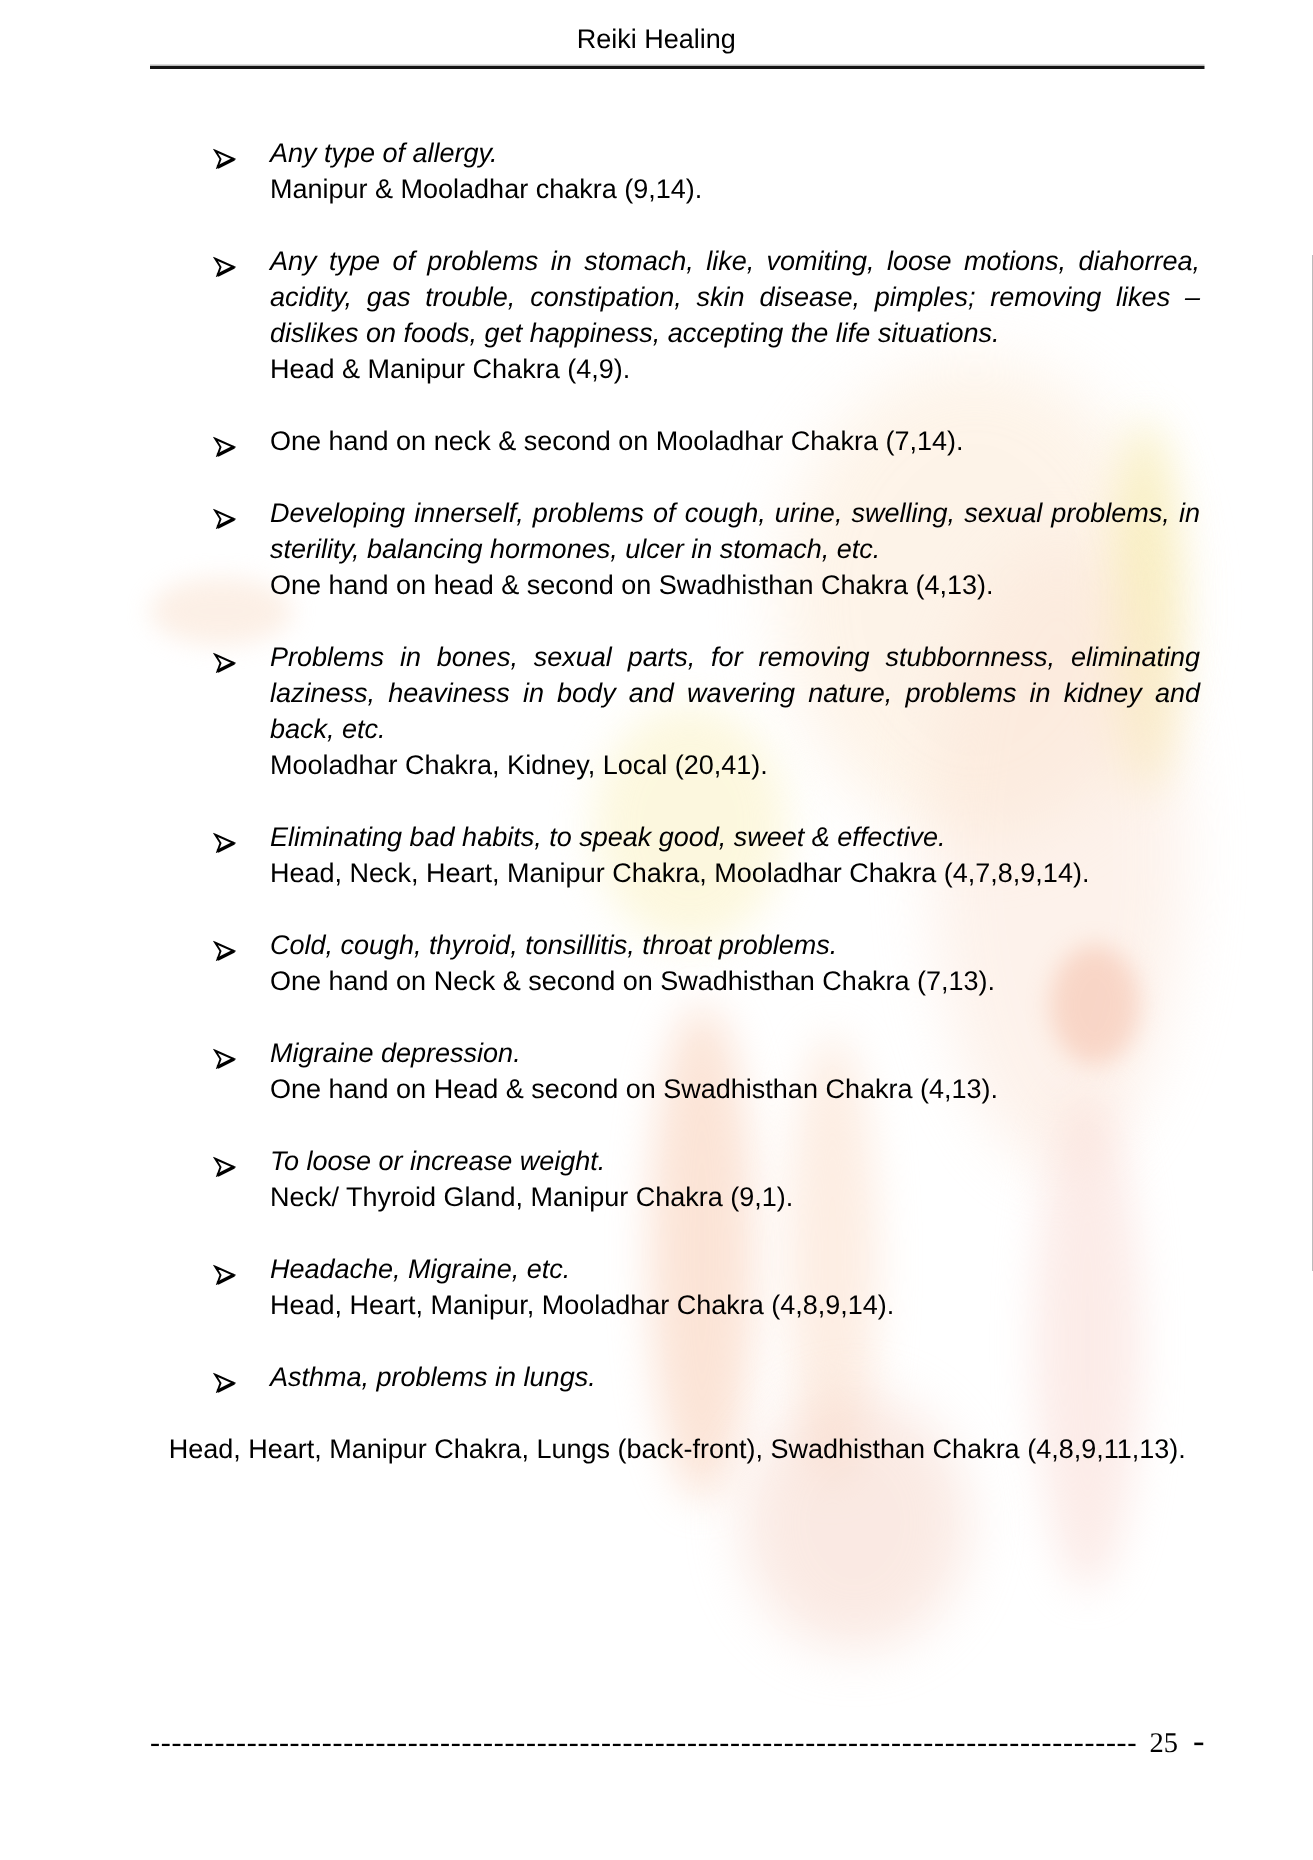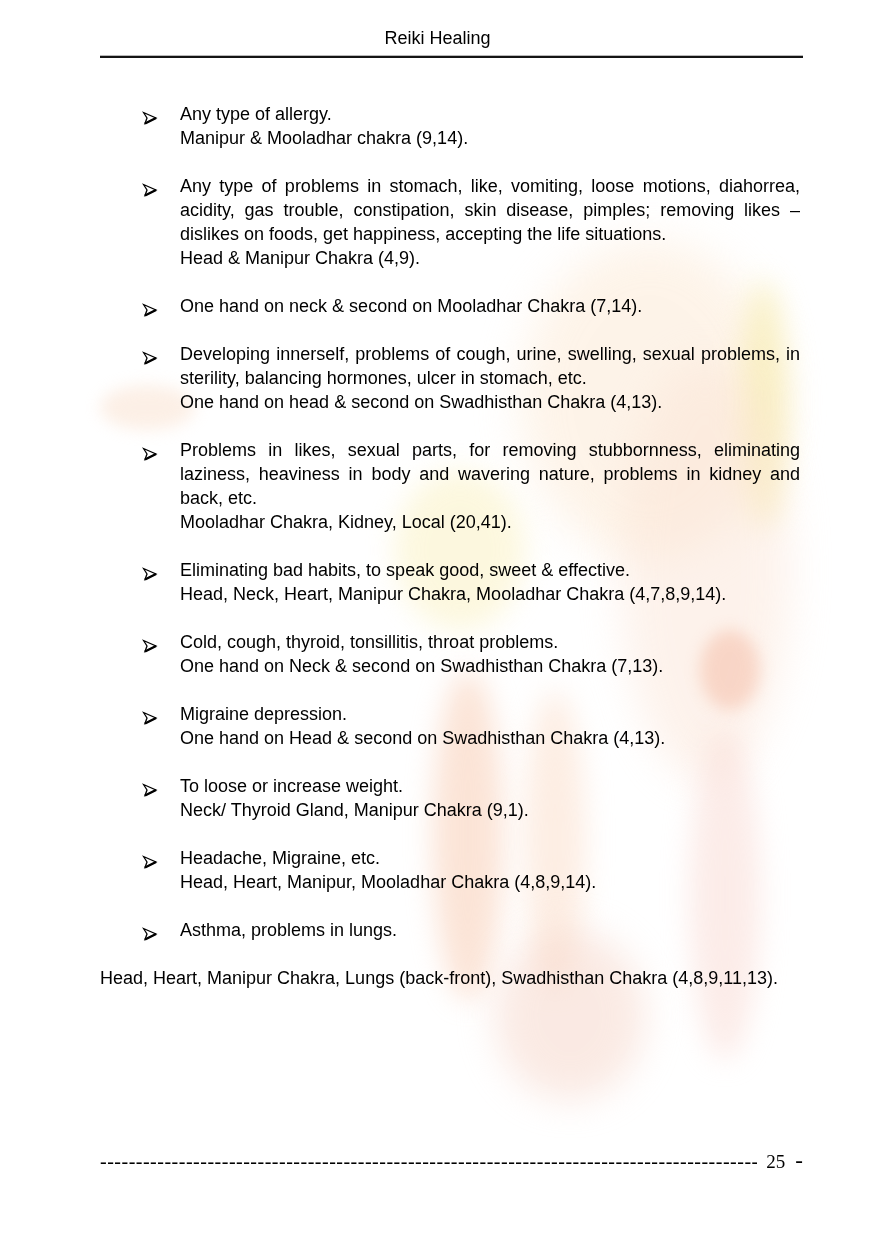--- a/index.html
+++ b/index.html
@@ -21,21 +21,21 @@
   .wm5{left:525px;top:690px;width:60px;height:300px;background:#fbdcc7;opacity:.5;}
   .wm6{left:690px;top:730px;width:70px;height:330px;background:#f9d9d2;opacity:.5;}
   .wm7{left:495px;top:930px;width:150px;height:170px;background:#f6d5c8;opacity:.5;filter:blur(18px);}
   .wm8{left:700px;top:630px;width:60px;height:80px;background:#f3b49b;opacity:.45;filter:blur(8px);}
   .wm9{left:100px;top:385px;width:95px;height:45px;background:#f9ddc8;opacity:.45;filter:blur(8px);}
   .wm10{left:620px;top:360px;width:170px;height:420px;background:#fbe3d4;opacity:.45;filter:blur(20px);}
 
   
   .header{position:relative;z-index:1;}
   .title{
-    margin:0;padding-top:26px;
+    margin:0;padding-top:14px;
     text-align:center;
     font-size:18px;line-height:24px;font-weight:400;
   }
   .rule{
     margin:5px 0 0 100px;
     width:703px;height:3px;
     background:linear-gradient(#b9b9b9 0,#b9b9b9 1px,#141414 1px,#141414 3px);
   }
 
   
@@ -44,23 +44,23 @@
     margin:44px 72px 0 100px;
     width:703px;
     font-size:18px;line-height:24px;
   }
   .item{position:relative;padding-left:80px;margin:0 0 24px 0;width:620px;}
   .item:last-of-type{margin-bottom:0;}
   .bullet{
     position:absolute;left:42px;top:5px;
     width:16px;height:14px;display:inline-block;
   }
-  .lead{text-align:justify;}
+  .lead{text-align:justify;font-style:italic;}
   .treat{font-weight:400;text-align:justify;}
-  .cont{width:703px;text-align:left;}
+  .cont{width:703px;text-align:center;}
 
   
   .footer{
     position:absolute;z-index:1;
     left:100px;top:1148px;width:703px;
     display:flex;align-items:baseline;
     font-family:"Liberation Serif","DejaVu Serif",serif;
   }
   .dashes{
     flex:1 1 auto;overflow:hidden;white-space:nowrap;
@@ -125,21 +125,21 @@
           </svg></span>
       <div class="lead">Developing innerself, problems of cough, urine, swelling, sexual problems, in sterility, balancing hormones, ulcer in stomach, etc.</div>
       <div class="treat">One hand on head &amp; second on Swadhisthan Chakra (4,13).</div>
     </div>
 
     <div class="item">
       <span class="bullet"><svg width="16" height="14" viewBox="0 0 16 14">
             <polygon points="1.5,1.5 14,7 3,12.5 5,7" fill="#fff" stroke="#000" stroke-width="1.3"></polygon>
             <line x1="3" y1="12.5" x2="14" y2="7" stroke="#000" stroke-width="2.4"></line>
           </svg></span>
-      <div class="lead">Problems in likes, sexual parts, for removing stubbornness, eliminating laziness, heaviness in body and wavering nature, problems in kidney and back, etc.</div>
+      <div class="lead">Problems in bones, sexual parts, for removing stubbornness, eliminating laziness, heaviness in body and wavering nature, problems in kidney and back, etc.</div>
       <div class="treat">Mooladhar Chakra, Kidney, Local (20,41).</div>
     </div>
 
     <div class="item">
       <span class="bullet"><svg width="16" height="14" viewBox="0 0 16 14">
             <polygon points="1.5,1.5 14,7 3,12.5 5,7" fill="#fff" stroke="#000" stroke-width="1.3"></polygon>
             <line x1="3" y1="12.5" x2="14" y2="7" stroke="#000" stroke-width="2.4"></line>
           </svg></span>
       <div class="lead">Eliminating bad habits, to speak good, sweet &amp; effective.</div>
       <div class="treat">Head, Neck, Heart, Manipur Chakra, Mooladhar Chakra (4,7,8,9,14).</div>

